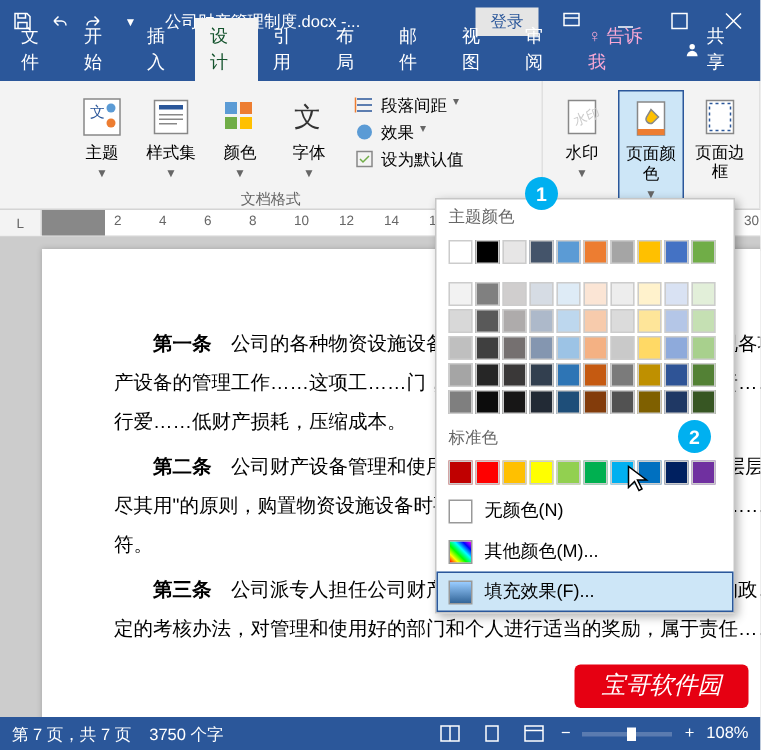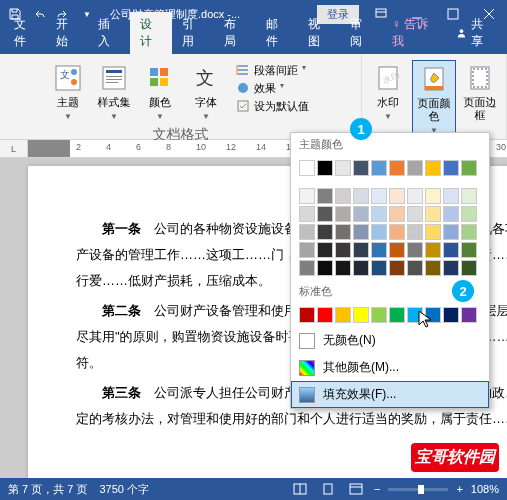--- a/index.html
+++ b/index.html
@@ -14,21 +14,21 @@
 .win-btn{width:36px;height:28px;display:flex;align-items:center;justify-content:center;cursor:pointer}
 .win-btn svg{stroke:#fff;fill:none;stroke-width:1}
 .ribbon-tabs{height:26px;background:#2b579a;display:flex;align-items:flex-end;padding:0 4px}
 .tab{padding:4px 10px;color:#fff;font-size:12px;cursor:pointer}
 .tab.active{background:#f3f3f3;color:#14532d}
 .tab.tell{color:#f9a8d4}
 .share{margin-left:auto;color:#fff;font-size:12px;padding:4px 10px;display:flex;align-items:center;gap:4px;cursor:pointer}
 .ribbon{height:86px;background:#f3f3f3;border-bottom:1px solid #d4d4d4;display:flex;position:relative}
 .rgroup{display:flex;flex-direction:column;align-items:center;padding:2px 4px;border-right:1px solid #e0e0e0}
 .rgroup-content{flex:1;display:flex;align-items:flex-start;gap:2px;padding-top:4px}
-.rgroup-label{font-size:14px;color:#666;padding:2px 0}
+.rgroup-label{font-size:10px;color:#666;padding:2px 0}
 .big-btn{display:flex;flex-direction:column;align-items:center;width:44px;padding:2px;cursor:pointer;font-size:11px;gap:2px}
 .big-btn.highlighted{background:#cde6f7;border:1px solid #2b579a}
 .big-btn-icon{width:32px;height:32px;display:flex;align-items:center;justify-content:center}
 .big-btn-label{text-align:center;line-height:1.2}
 .dropdown-arrow{font-size:8px;color:#666}
 .small-opts{display:flex;flex-direction:column;gap:1px;font-size:11px;padding:2px 4px}
 .small-opt{display:flex;gap:4px;cursor:pointer;padding:1px 2px}
 .ruler{height:18px;background:#fff;border-bottom:1px solid #d4d4d4;position:relative;font-size:9px;color:#666;display:flex;align-items:center}
 .ruler-l{width:28px;background:#f3f3f3;border-right:1px solid #d4d4d4;height:100%;display:flex;align-items:center;justify-content:center}
 .ruler-marks{flex:1;position:relative;height:100%}
@@ -44,21 +44,21 @@
 .color-grid{display:grid;grid-template-columns:repeat(10,16px);gap:2px;padding:4px 8px}
 .color-sw{width:16px;height:16px;border:1px solid #ccc;cursor:pointer}
 .color-grid.top{gap:2px 2px;margin-bottom:4px}
 .cd-item{padding:5px 8px;display:flex;align-items:center;gap:8px;cursor:pointer}
 .cd-item:hover,.cd-item.hover{background:#cde6f7;border:1px solid #2b579a;padding:4px 7px}
 .cd-item-icon{width:16px;height:16px;border:1px solid #999;background:#fff}
 .badge{position:absolute;width:22px;height:22px;border-radius:50%;background:#00b0f0;color:#fff;display:flex;align-items:center;justify-content:center;font-size:13px;font-weight:bold;z-index:101}
 .statusbar{position:absolute;bottom:0;left:0;right:0;height:22px;background:#2b579a;color:#fff;font-size:11px;display:flex;align-items:center;padding:0 8px;gap:12px}
 .statusbar .right{margin-left:auto;display:flex;align-items:center;gap:8px}
 .view-btn{width:20px;height:16px;cursor:pointer;display:flex;align-items:center;justify-content:center}
-.watermark{position:absolute;bottom:28px;right:8px;background:#e60012;color:#fff;padding:4px 4px;font-size:16px;font-weight:bold;border-radius:4px;z-index:102;font-style:italic}
+.watermark{position:absolute;bottom:28px;right:8px;background:#e60012;color:#fff;padding:4px 18px;font-size:16px;font-weight:normal;border-radius:4px;z-index:102;font-style:italic}
 .cursor{position:absolute;z-index:103;top:310px;left:418px}
 .zoom-slider{width:60px;height:3px;background:#5a7bb0;position:relative}
 .zoom-slider::after{content:"";position:absolute;left:50%;top:-3px;width:6px;height:9px;background:#fff}
 </style>
 </head>
 <body>
 
 <div class="titlebar">
   <div class="qat">
     <div class="qat-btn">

